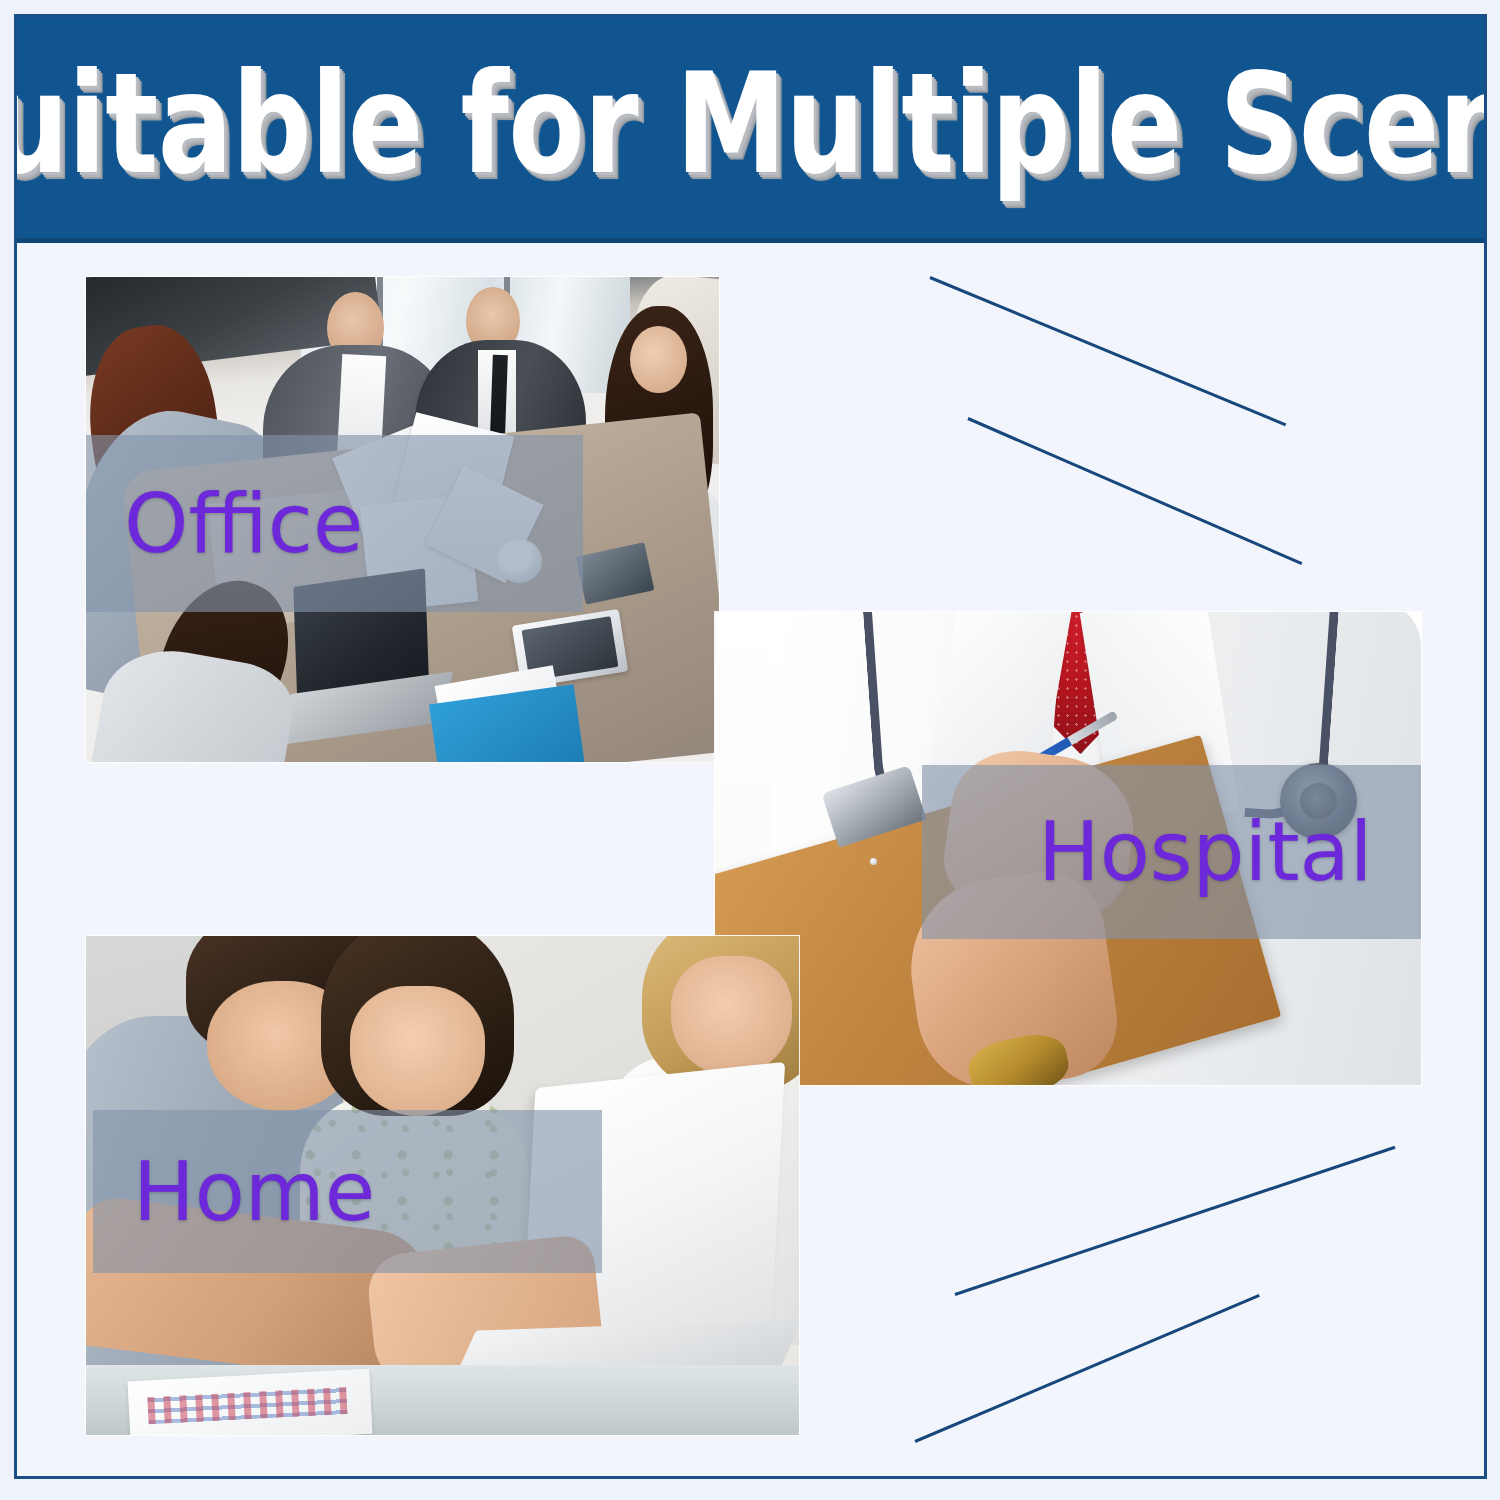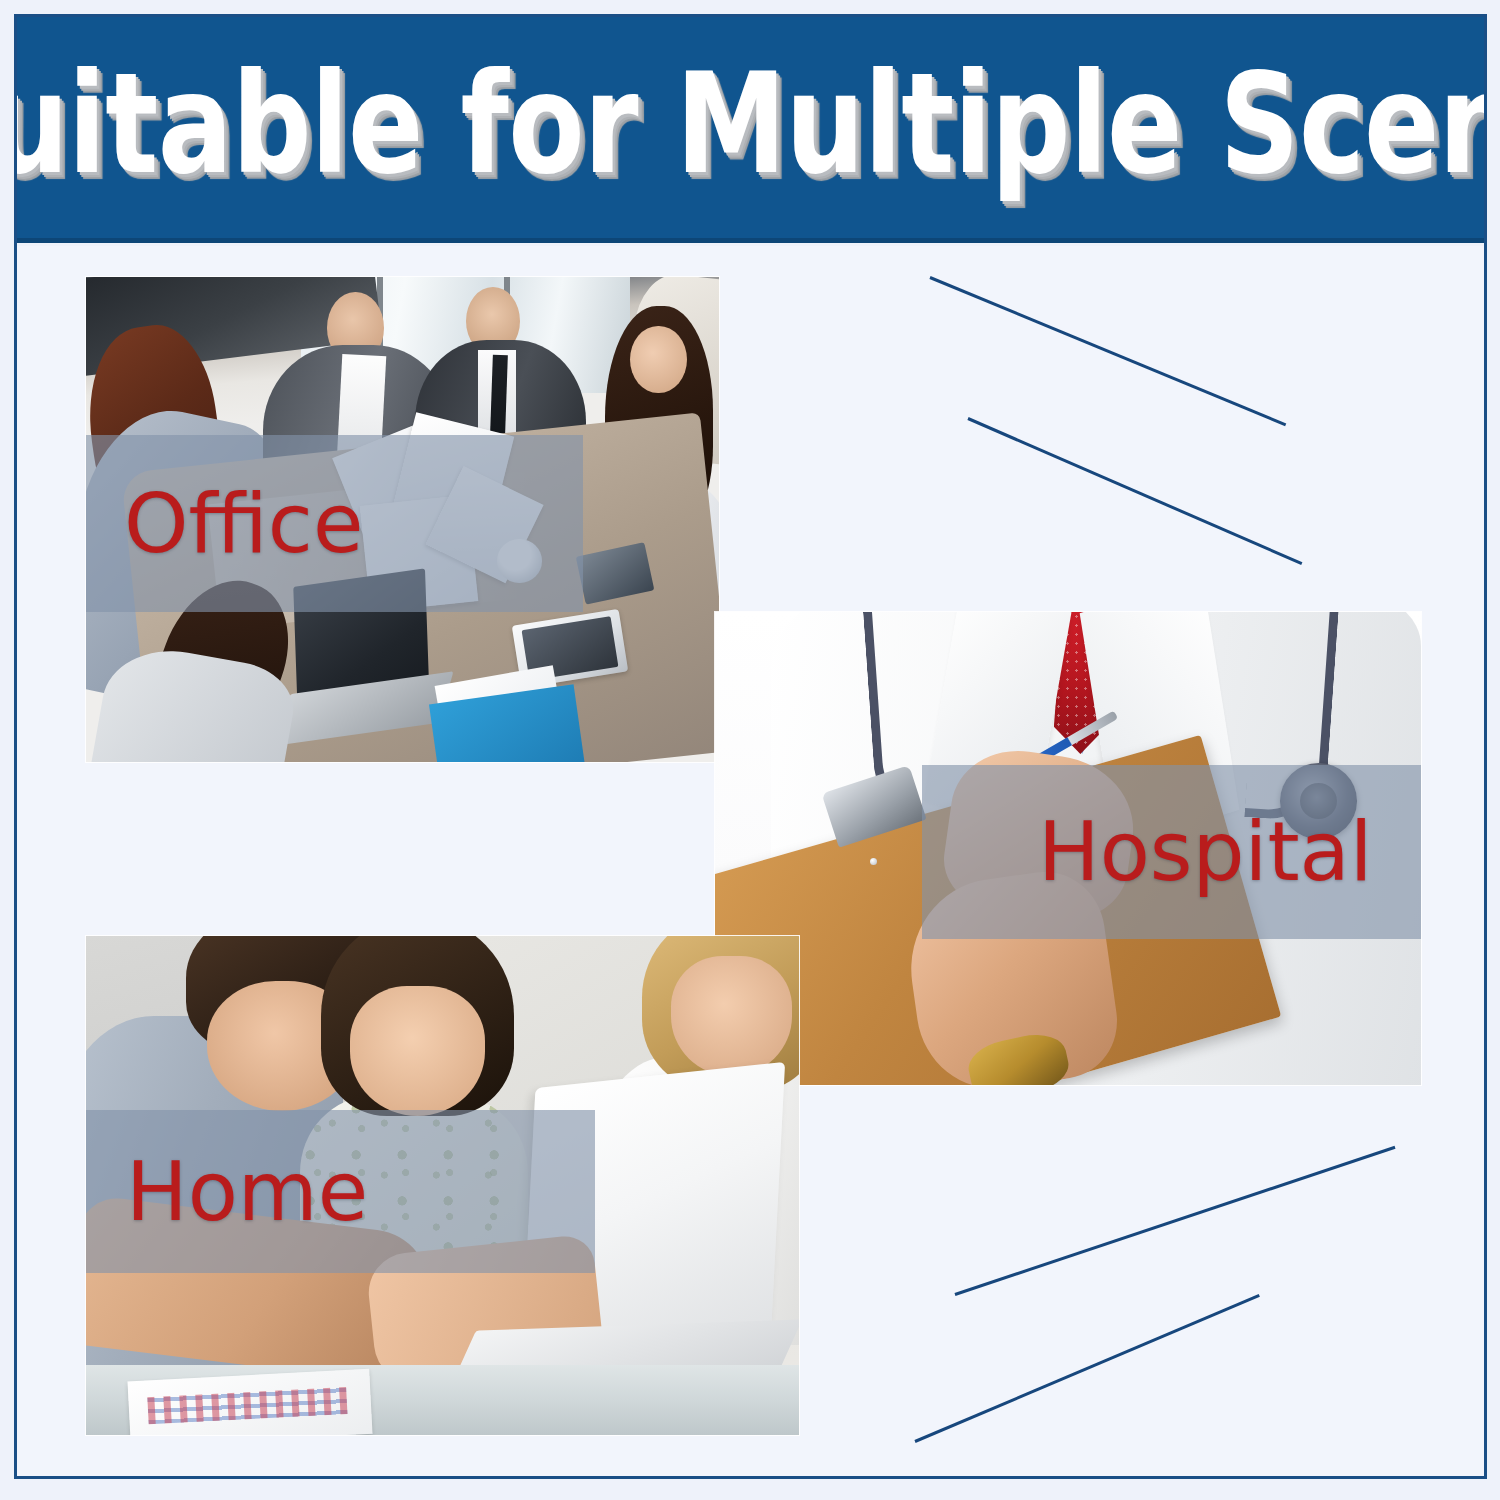--- a/index.html
+++ b/index.html
@@ -86,21 +86,21 @@
 
   
   .label-band {
     position: absolute;
     background: rgba(131,147,169,0.62);
     display: flex;
     align-items: center;
     box-sizing: border-box;
   }
   .label-text {
-    color: #b91c1c;
+    color: #6d28d9;
     font-family: "DejaVu Sans", sans-serif;
     font-weight: 400;
     line-height: 1;
     white-space: nowrap;
     text-shadow: 0 1px 3px rgba(40,50,65,0.35);
   }
 
   
   #photo-office { left: 69px; top: 31px; width: 633px; height: 485px; }
   #photo-office .bg {
@@ -631,21 +631,21 @@
         <div class="girl-face"></div>
 
         <div class="lap-screen"></div>
         <div class="dad-arm"></div>
         <div class="girl-arm"></div>
         <div class="lap-base"></div>
         <div class="desk"></div>
         <div class="book"></div>
       </div>
 
-      <div class="label-band" id="band-home" style="left:0; top:174px; width:509px; height:163px;">
+      <div class="label-band" id="band-home" style="left:7px; top:174px; width:509px; height:163px;">
         <span class="label-text">Home</span>
       </div>
     </div>
 
     <div class="deco-line" style="left:913px; top:30px; width:385px; transform:rotate(22.5deg);"></div>
     <div class="deco-line" style="left:951px; top:171px; width:364px; transform:rotate(23.5deg);"></div>
 
     <div class="deco-line" style="left:938px; top:1047px; width:464px; transform:rotate(-18.5deg);"></div>
     <div class="deco-line" style="left:898px; top:1194px; width:374px; transform:rotate(-23deg);"></div>
 

